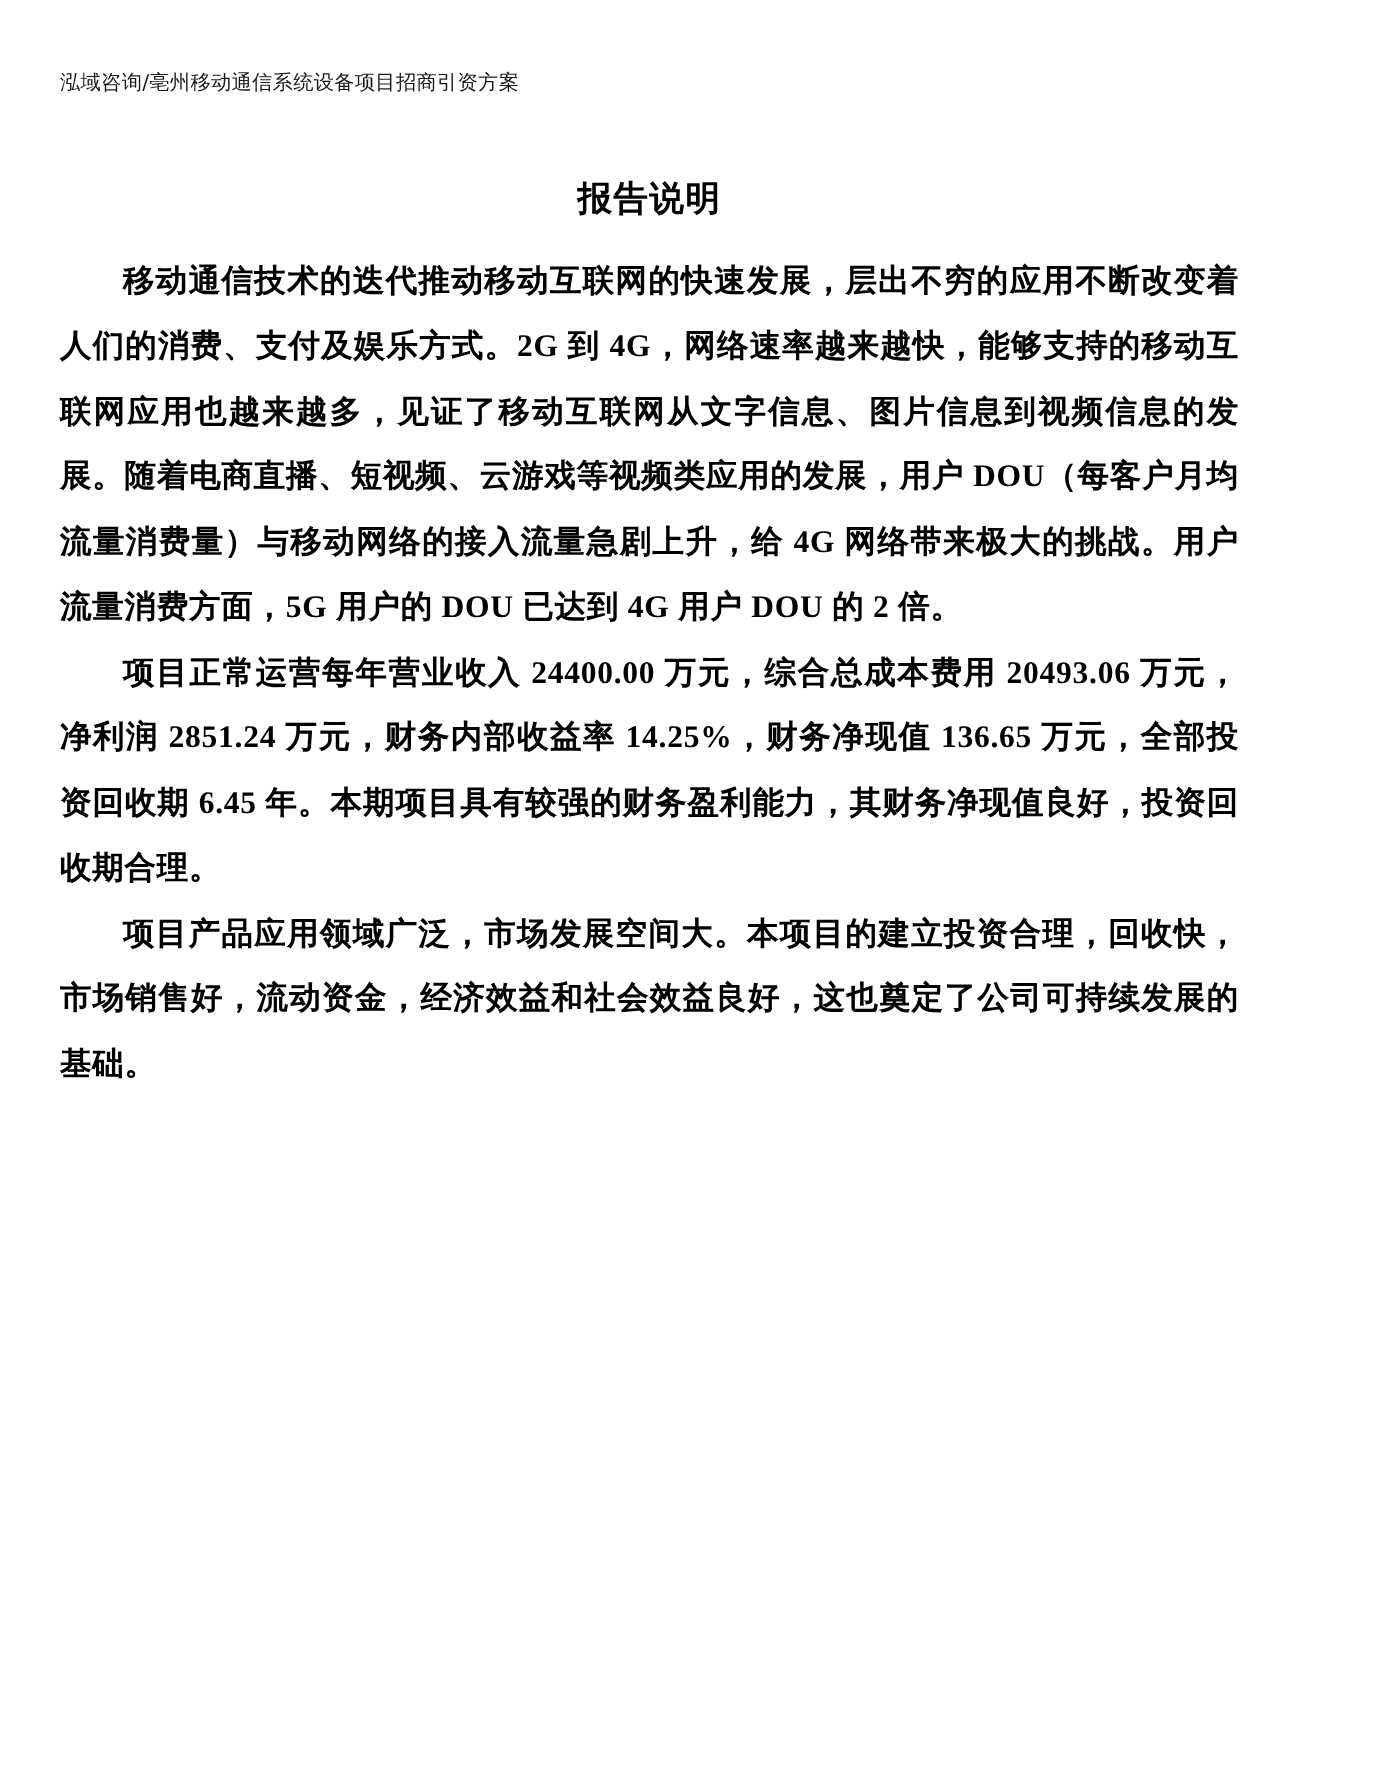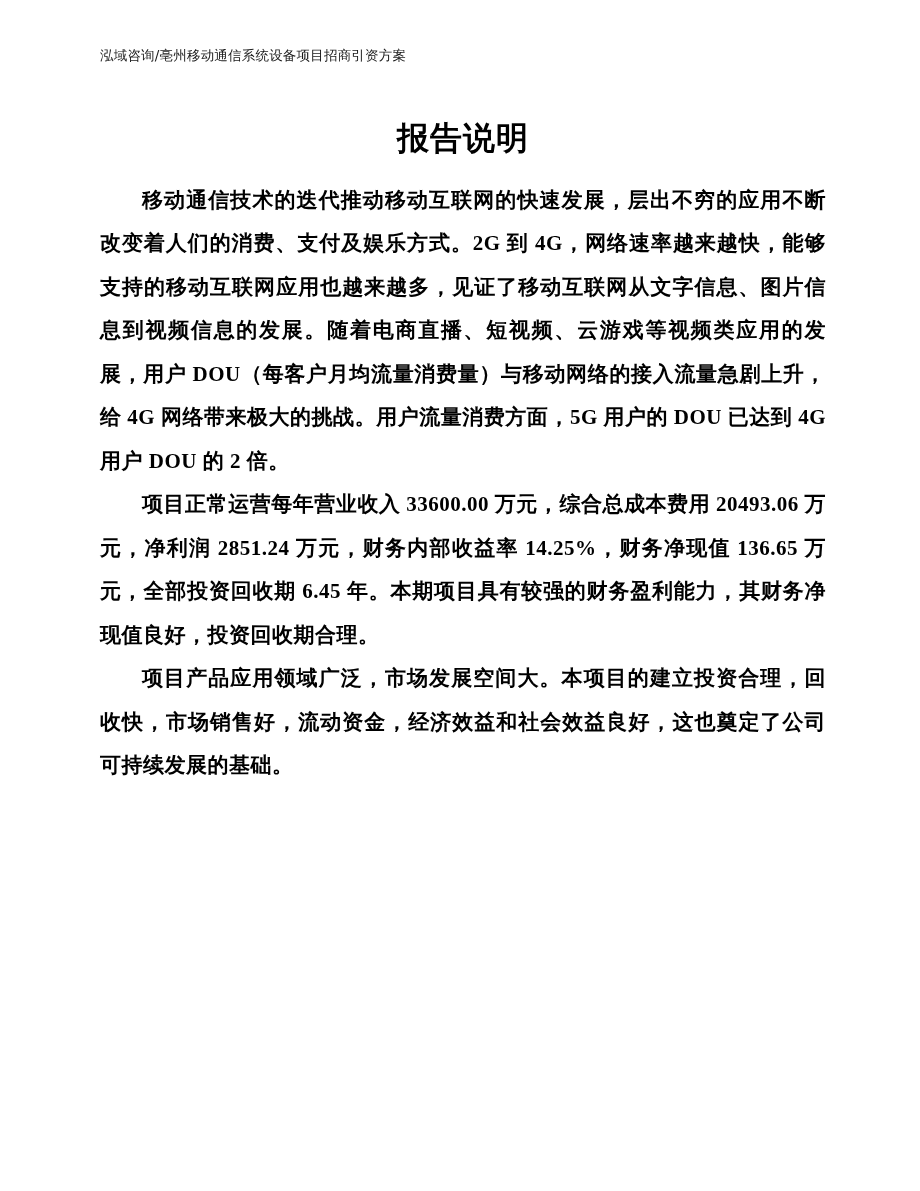--- a/index.html
+++ b/index.html
@@ -12,36 +12,36 @@
     height: 1191px;
     font-family: "Liberation Serif", "DejaVu Serif", serif;
     color: #000000;
     position: relative;
     overflow: hidden;
   }
   .page {
     width: 904px;
     height: 1191px;
     box-sizing: border-box;
-    padding: 46px 78px 40px 100px;
+    padding: 46px 78px 40px 40px;
     position: relative;
   }
   .header {
     font-family: "DejaVu Sans", "Liberation Sans", sans-serif;
     font-size: 13.5px;
     color: #1a1a1a;
     letter-spacing: 0.2px;
     margin: 0 0 0 0;
     line-height: 1.4;
   }
   .title {
     text-align: center;
     font-family: "DejaVu Sans", "Liberation Sans", sans-serif;
     font-weight: bold;
-    font-size: 32px;
+    font-size: 23px;
     letter-spacing: 1px;
     margin: 52px 0 18px 0;
     color: #000;
   }
   .body-text {
     margin-top: 4px;
     font-weight: bold;
   }
   p.para {
     margin: 0 0 0 0;
@@ -61,17 +61,17 @@
 <body>
 
 <div class="page">
 
   <div class="header">泓域咨询/亳州移动通信系统设备项目招商引资方案</div>
 
   <h1 class="title">报告说明</h1>
 
   <div class="body-text">
     <p class="para">移动通信技术的迭代推动移动互联网的快速发展，层出不穷的应用不断改变着人们的消费、支付及娱乐方式。2G 到 4G，网络速率越来越快，能够支持的移动互联网应用也越来越多，见证了移动互联网从文字信息、图片信息到视频信息的发展。随着电商直播、短视频、云游戏等视频类应用的发展，用户 DOU（每客户月均流量消费量）与移动网络的接入流量急剧上升，给 4G 网络带来极大的挑战。用户流量消费方面，5G 用户的 DOU 已达到 4G 用户 DOU 的 2 倍。</p>
-    <p class="para">项目正常运营每年营业收入 33600.00 万元，综合总成本费用 20493.06 万元，净利润 2851.24 万元，财务内部收益率 14.25%，财务净现值 136.65 万元，全部投资回收期 6.45 年。本期项目具有较强的财务盈利能力，其财务净现值良好，投资回收期合理。</p>
+    <p class="para">项目正常运营每年营业收入 24400.00 万元，综合总成本费用 20493.06 万元，净利润 2851.24 万元，财务内部收益率 14.25%，财务净现值 136.65 万元，全部投资回收期 6.45 年。本期项目具有较强的财务盈利能力，其财务净现值良好，投资回收期合理。</p>
     <p class="para">项目产品应用领域广泛，市场发展空间大。本项目的建立投资合理，回收快，市场销售好，流动资金，经济效益和社会效益良好，这也奠定了公司可持续发展的基础。</p>
   </div>
 
 </div>
 
 </body></html>

